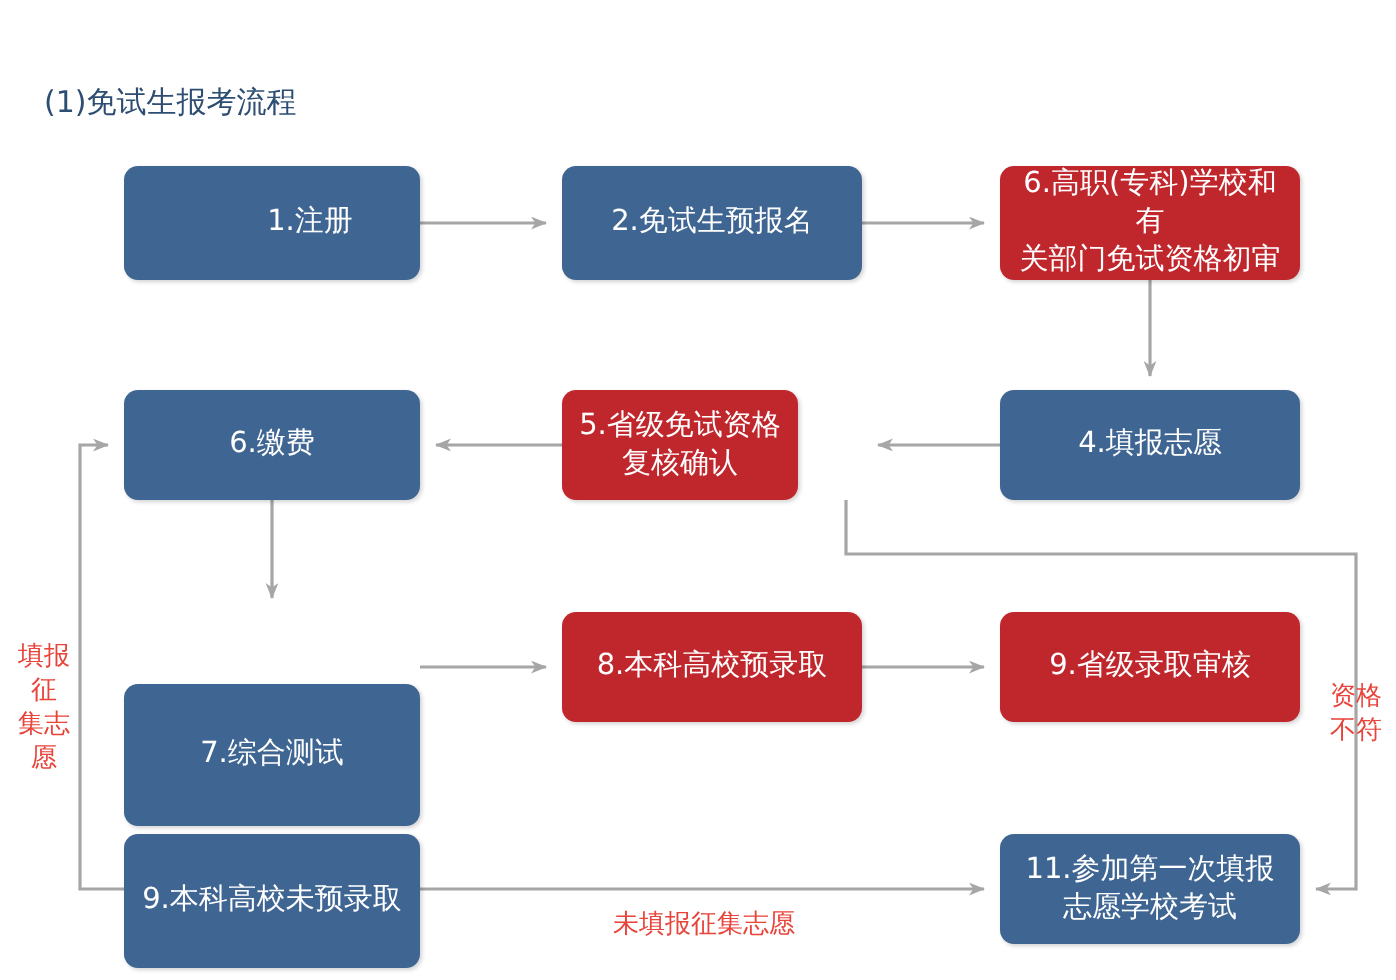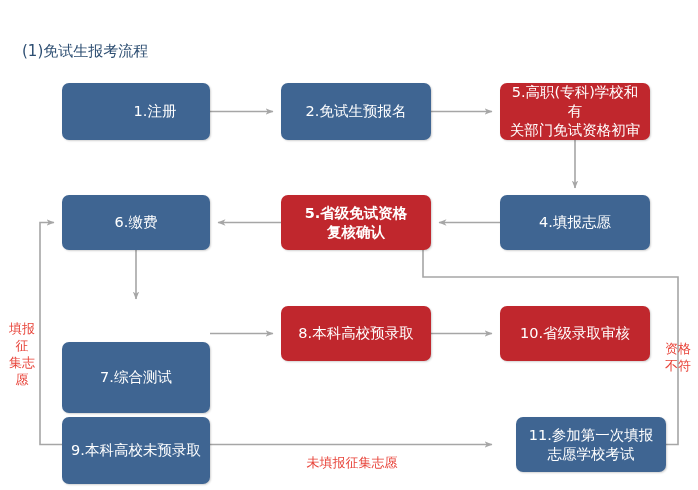--- a/index.html
+++ b/index.html
@@ -113,46 +113,46 @@
   </svg>
 
   <div id="nodes-layer">
       <div class="node blue" style="left: 62px; top: 83px; width: 148px; height: 57px; padding-left: 44px;">
         <span style="white-space: pre-line;">1.注册</span>
       </div>
       <div class="node blue" style="left: 281px; top: 83px; width: 150px; height: 57px;">
         <span style="white-space: pre-line;">2.免试生预报名</span>
       </div>
       <div class="node red" style="left: 500px; top: 83px; width: 150px; height: 57px;">
-        <span style="white-space: pre-line;">5.高职(专科)学校和有
+        <span style="white-space: pre-line;">6.高职(专科)学校和有
 关部门免试资格初审</span>
       </div>
       <div class="node blue" style="left: 500px; top: 195px; width: 150px; height: 55px;">
         <span style="white-space: pre-line;">4.填报志愿</span>
       </div>
-      <div class="node red" style="left: 281px; top: 195px; width: 150px; height: 55px; font-weight: bold;">
+      <div class="node red" style="left: 281px; top: 195px; width: 118px; height: 55px;">
         <span style="white-space: pre-line;">5.省级免试资格
 复核确认</span>
       </div>
       <div class="node blue" style="left: 62px; top: 195px; width: 148px; height: 55px;">
         <span style="white-space: pre-line;">6.缴费</span>
       </div>
       <div class="node blue" style="left: 62px; top: 306px; width: 148px; height: 71px; margin-top: 36px;">
         <span style="white-space: pre-line;">7.综合测试</span>
       </div>
       <div class="node red" style="left: 281px; top: 306px; width: 150px; height: 55px;">
         <span style="white-space: pre-line;">8.本科高校预录取</span>
       </div>
       <div class="node red" style="left: 500px; top: 306px; width: 150px; height: 55px;">
-        <span style="white-space: pre-line;">10.省级录取审核</span>
+        <span style="white-space: pre-line;">9.省级录取审核</span>
       </div>
       <div class="node blue" style="left: 62px; top: 417px; width: 148px; height: 67px;">
         <span style="white-space: pre-line;">9.本科高校未预录取</span>
       </div>
-      <div class="node blue" style="left: 516px; top: 417px; width: 150px; height: 55px;">
+      <div class="node blue" style="left: 500px; top: 417px; width: 150px; height: 55px;">
         <span style="white-space: pre-line;">11.参加第一次填报
 志愿学校考试</span>
       </div>
     </div>
   <div id="labels-layer">
       <div class="edge-label" style="left: 3px; top: 320px; width: 38px; text-align: center;">填报征
 集志愿</div>
       <div class="edge-label" style="left: 659px; top: 340px; width: 38px; text-align: center;">资格
 不符</div>
       <div class="edge-label" style="left: 297px; top: 454px; width: 110px; text-align: center;">未填报征集志愿</div>

